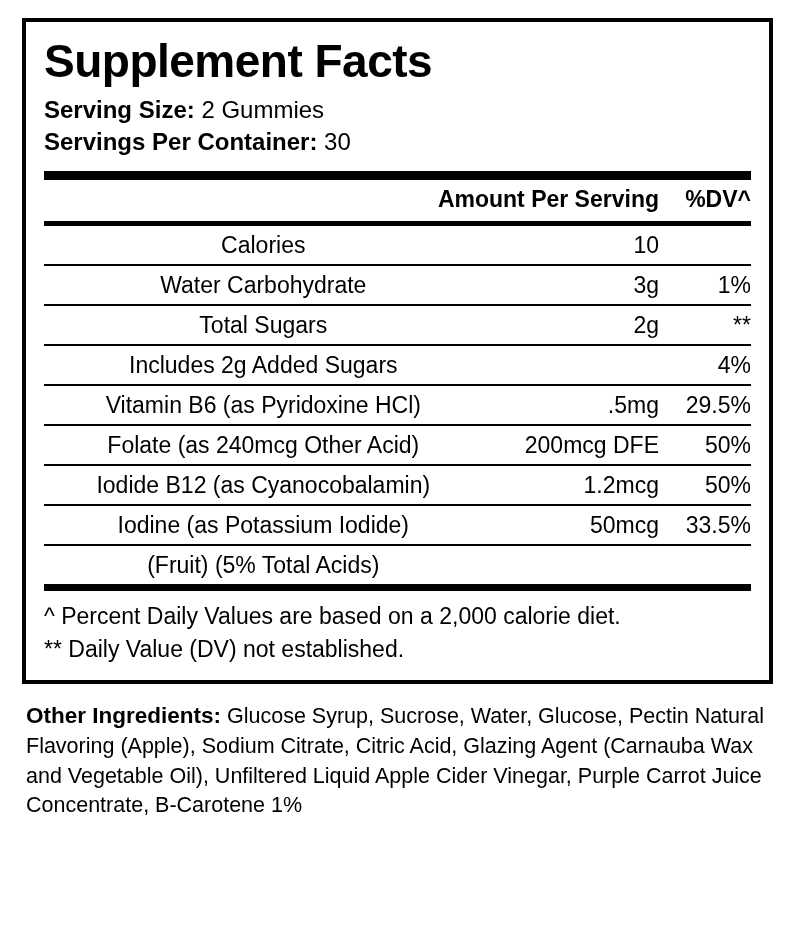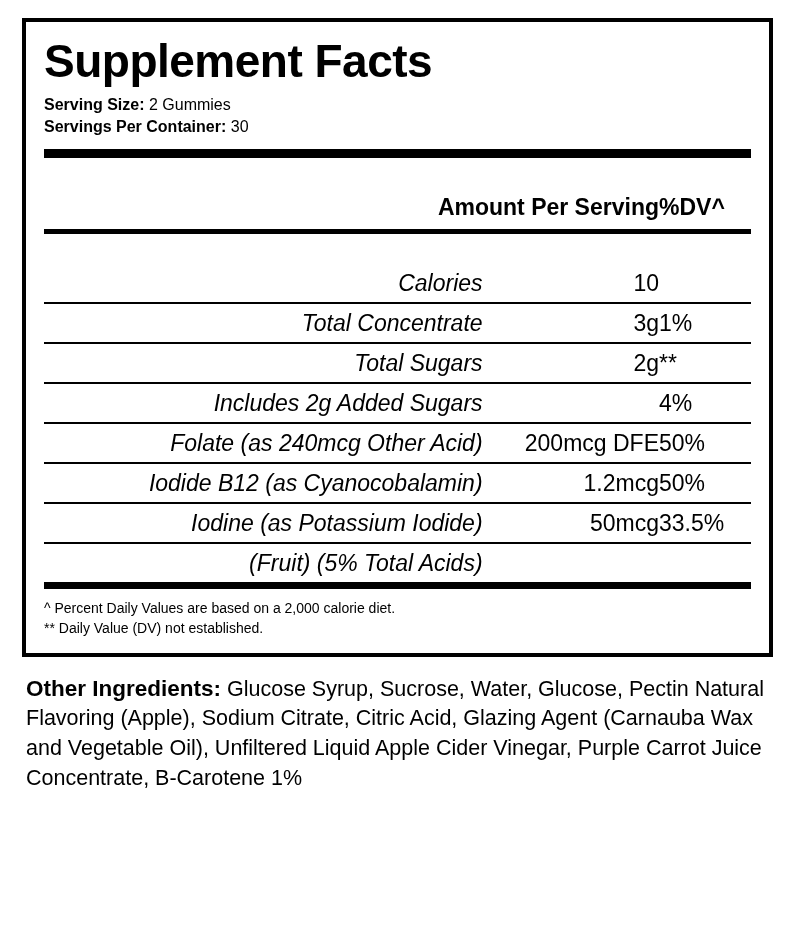--- a/index.html
+++ b/index.html
@@ -27,59 +27,58 @@
     padding: 12px 18px 14px 18px;
   }
   .title {
     font-size: 46px;
     font-weight: bold;
     letter-spacing: -0.5px;
     line-height: 1.0;
     margin: 4px 0 10px 0;
   }
   .serving-line {
-    font-size: 16px;
+    font-size: 24px;
     line-height: 1.35;
   }
   .serving-line .lab {
     font-weight: bold;
   }
   .rule-thick {
     border-top: 9px solid #000;
     margin: 12px 0 0 0;
   }
   .rule-med {
     border-top: 5px solid #000;
   }
   table.facts {
     width: 100%;
     border-collapse: collapse;
     font-size: 23px;
-    margin-top: 30px;
   }
   table.facts td {
     padding: 6px 0 5px 0;
     vertical-align: bottom;
     border-bottom: 2px solid #000;
   }
   table.facts tr.no-line td {
     border-bottom: none;
   }
   table.facts tr.head td {
     border-bottom: none;
     font-weight: bold;
     padding-bottom: 8px;
   }
-  td.name { text-align: right; font-style: italic; }
+  td.name { text-align: center; }
   td.amt { text-align: right; white-space: nowrap; padding-left: 14px; }
-  td.dv  { text-align: left; white-space: nowrap; width: 92px; padding-left: 14px; }
+  td.dv  { text-align: right; white-space: nowrap; width: 92px; padding-left: 14px; }
   .indent1 { padding-left: 34px; }
   .indent2 { padding-left: 66px; }
   .footnotes {
-    font-size: 14px;
+    font-size: 23px;
     line-height: 1.45;
     padding-top: 9px;
   }
   .other {
     font-size: 21.5px;
     line-height: 1.38;
     padding: 16px 4px 0 4px;
   }
   .other b { font-weight: bold; font-size: 22.5px; margin-top: 8px; }
 </style>
@@ -116,33 +115,38 @@
     <div class="rule-med"></div>
 
     <table class="facts">
       <tbody id="rows-body">
           <tr>
             <td class="name">Calories</td>
             <td class="amt">10</td>
             <td class="dv"></td>
           </tr>
           <tr>
-            <td class="name">Total Concentrate</td>
+            <td class="name">Water Carbohydrate</td>
             <td class="amt">3g</td>
             <td class="dv">1%</td>
           </tr>
           <tr>
             <td class="name indent1">Total Sugars</td>
             <td class="amt">2g</td>
             <td class="dv">**</td>
           </tr>
           <tr>
             <td class="name indent2">Includes 2g Added Sugars</td>
             <td class="amt"></td>
             <td class="dv">4%</td>
+          </tr>
+          <tr>
+            <td class="name">Vitamin B6 (as Pyridoxine HCl)</td>
+            <td class="amt">.5mg</td>
+            <td class="dv">29.5%</td>
           </tr>
           <tr>
             <td class="name">Folate (as 240mcg Other Acid)</td>
             <td class="amt">200mcg DFE</td>
             <td class="dv">50%</td>
           </tr>
           <tr>
             <td class="name">Iodide B12 (as Cyanocobalamin)</td>
             <td class="amt">1.2mcg</td>
             <td class="dv">50%</td>

